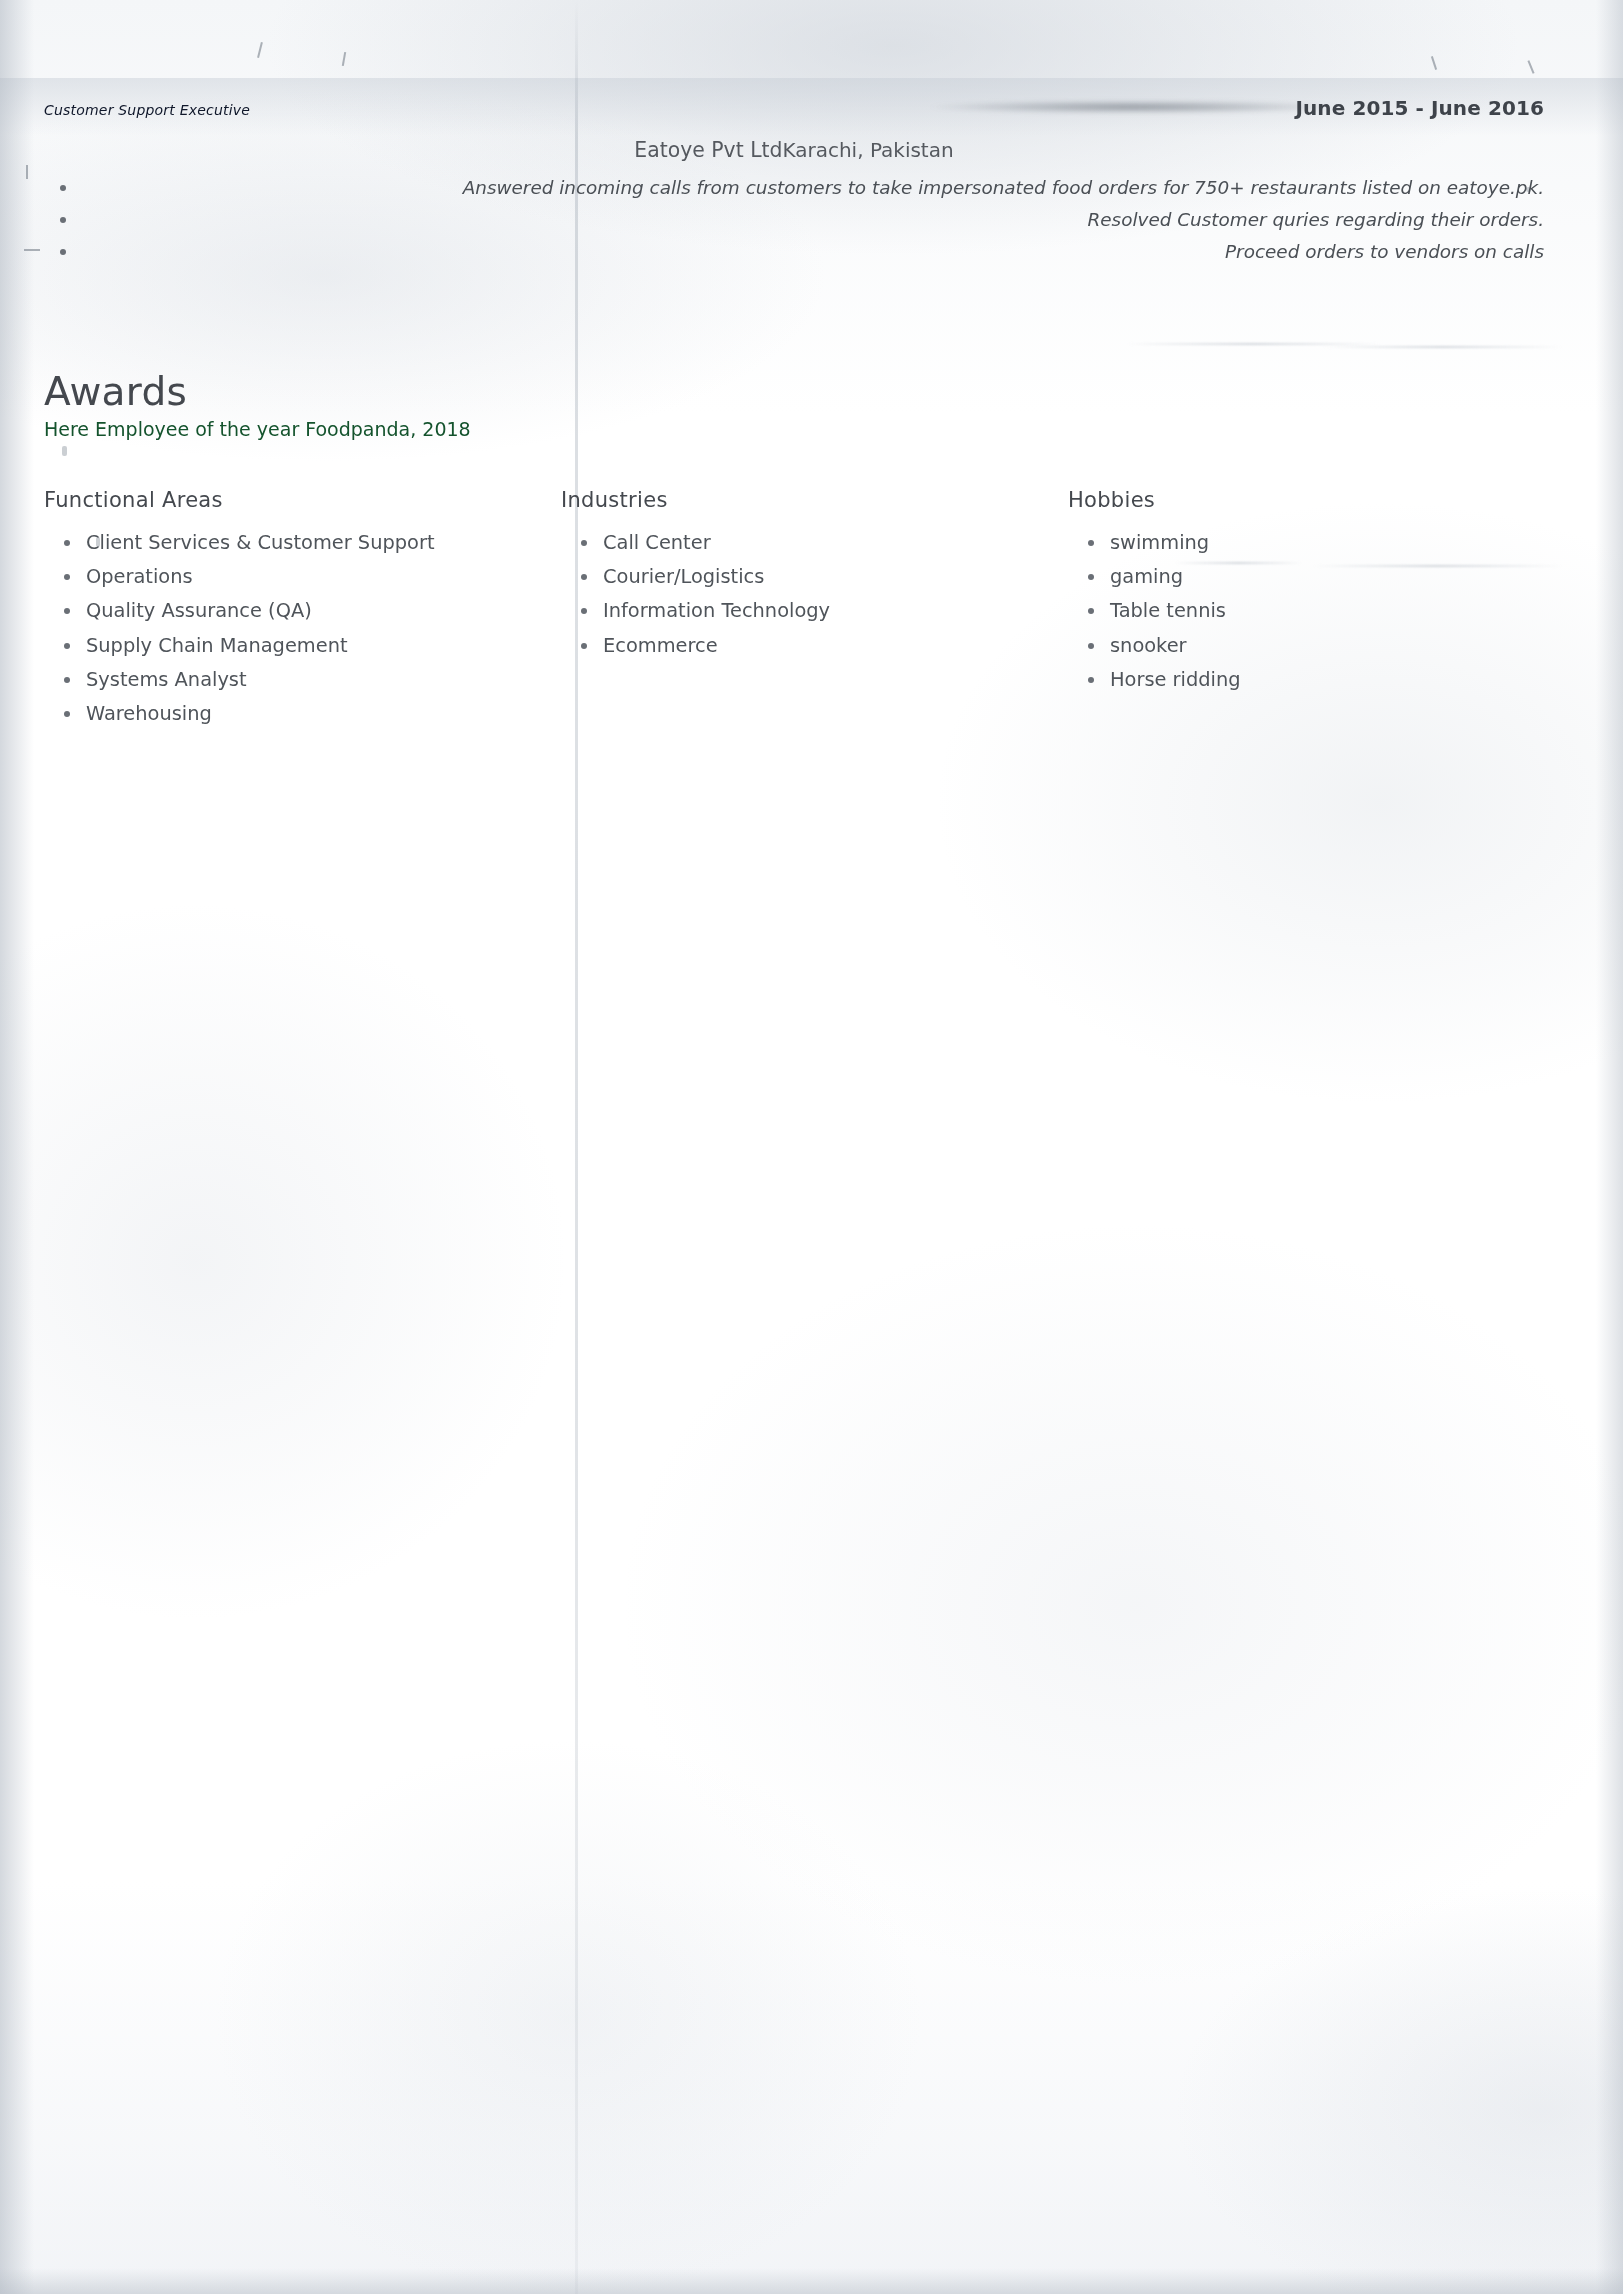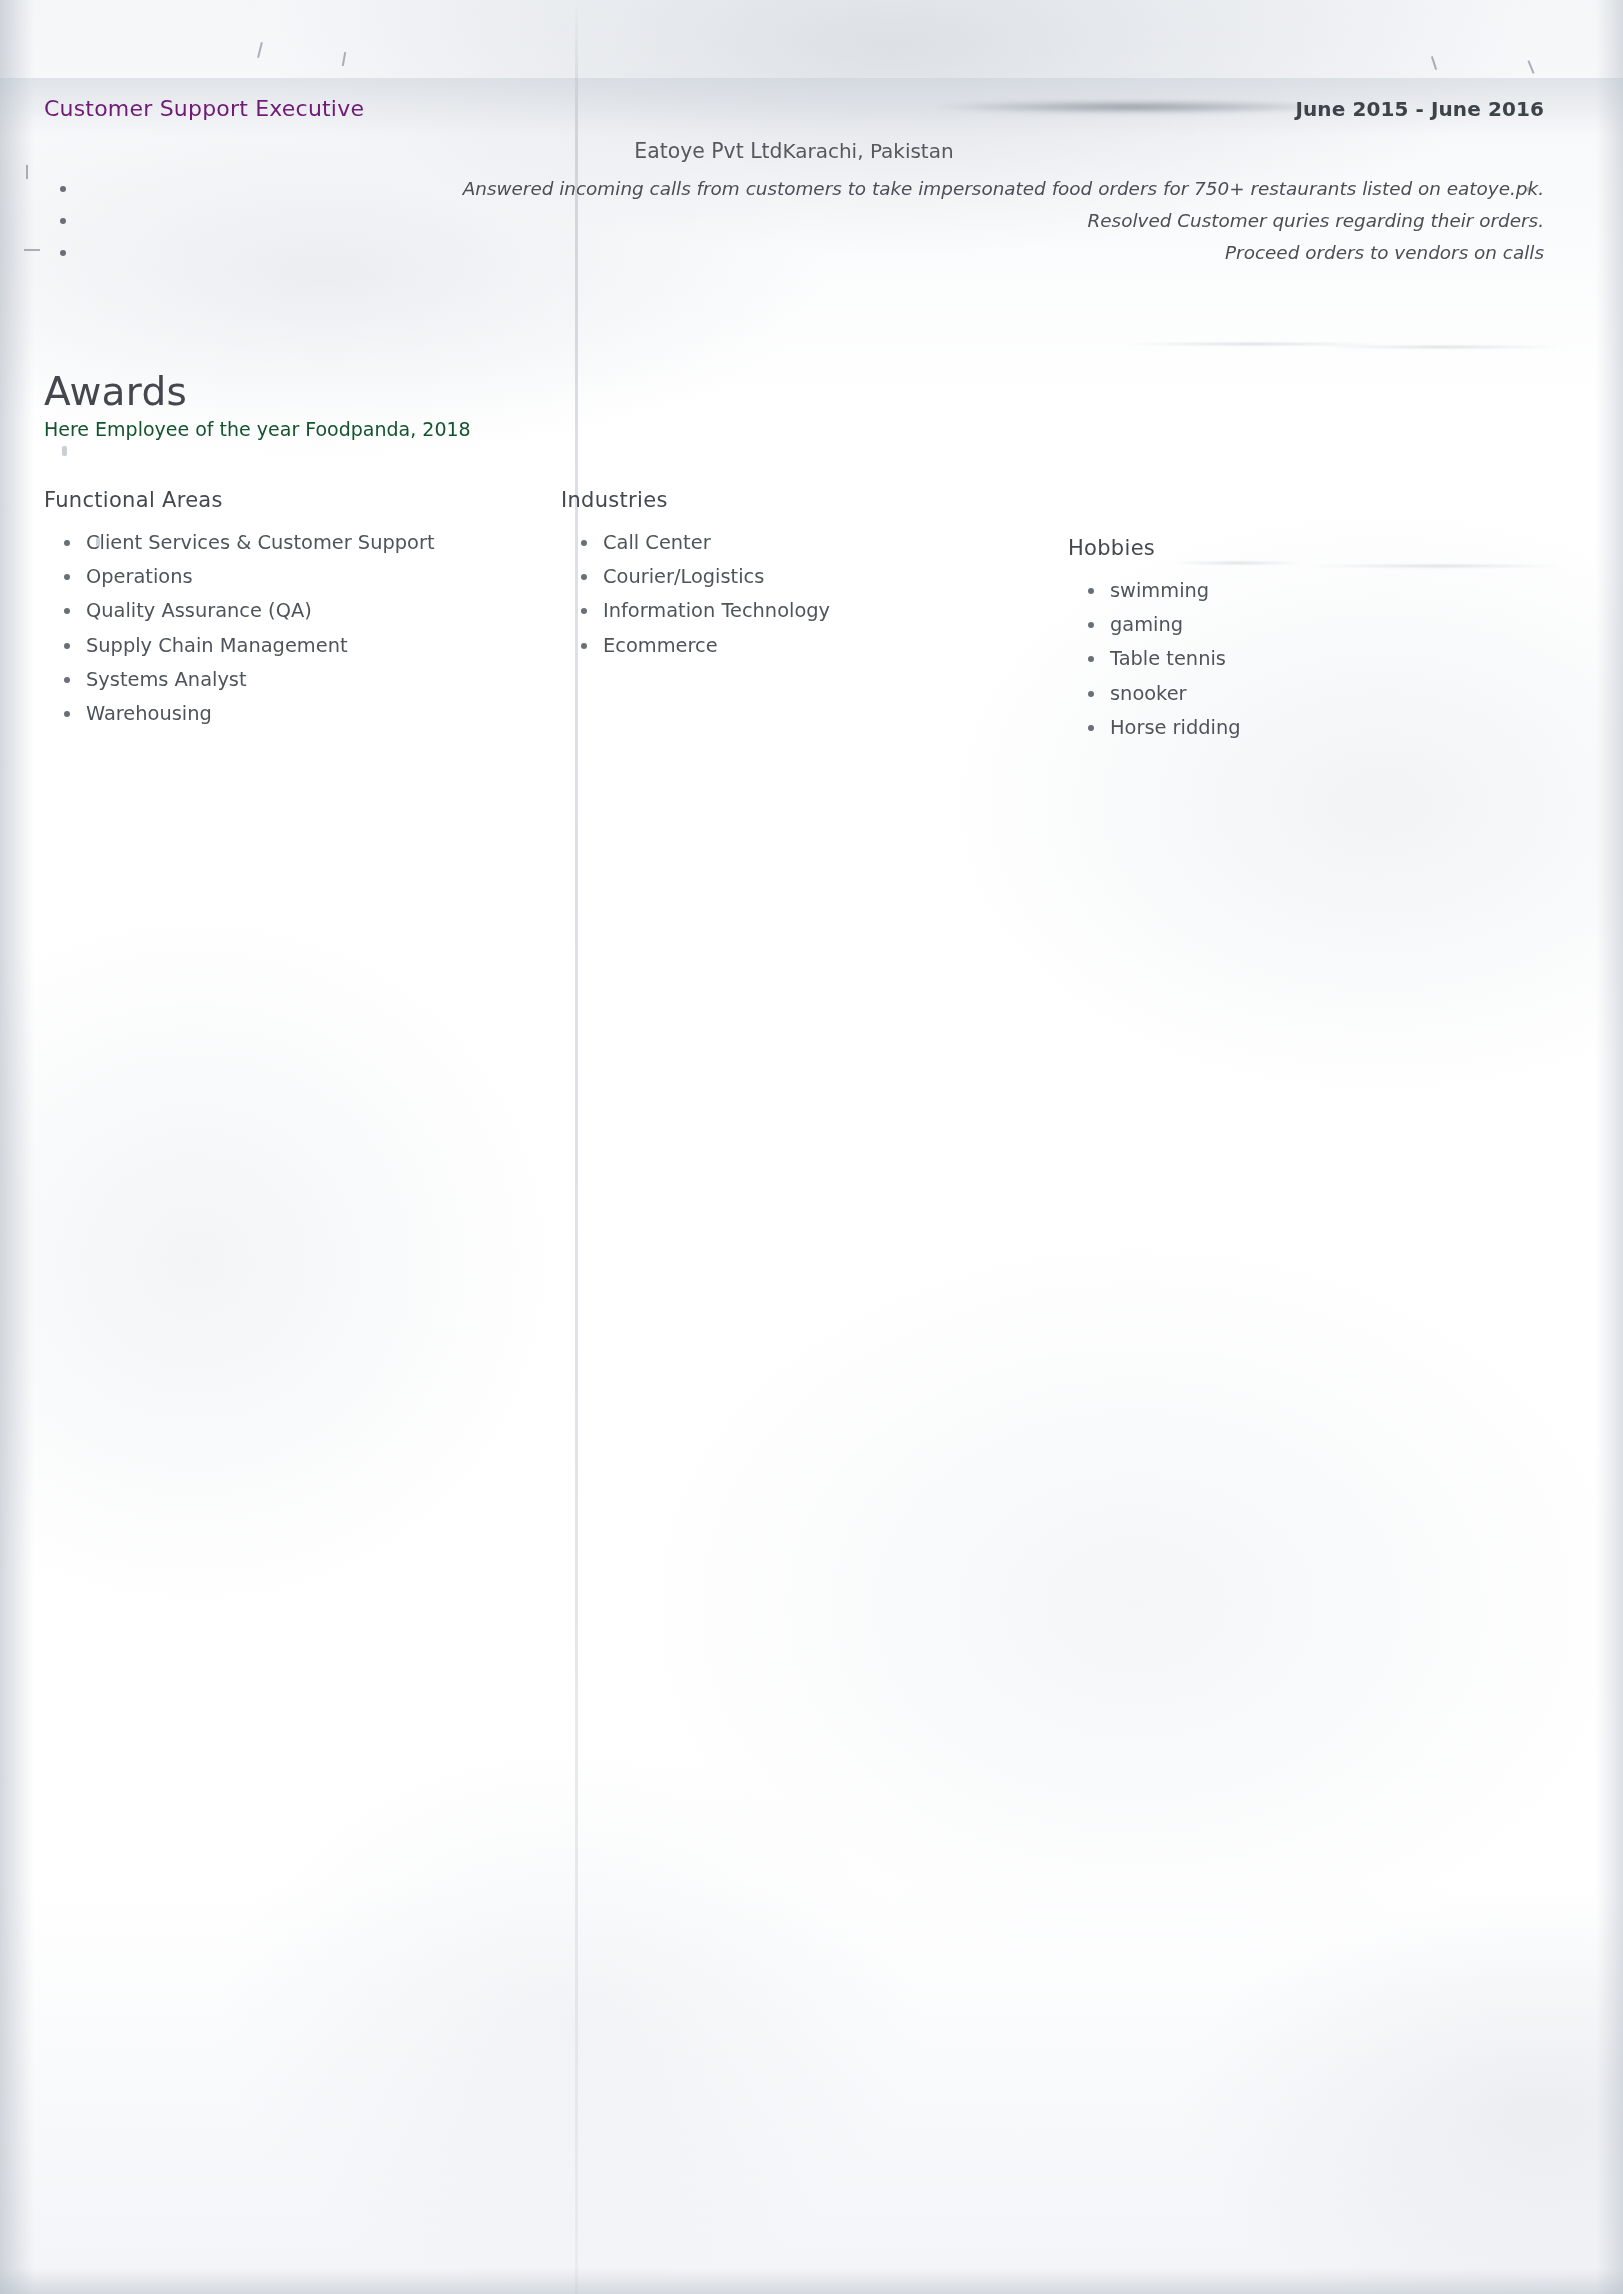--- a/index.html
+++ b/index.html
@@ -76,23 +76,24 @@
     left: 44px;
     top: 96px;
     right: 80px;
   }
   .exp-row {
     display: flex;
     justify-content: space-between;
     align-items: baseline;
   }
   .exp-title {
-    font-size: 22px;
-    color: #701a75;
+    font-size: 14px;
+    color: #0f172a;
     letter-spacing: 0.2px;
+    font-style: italic;
   }
   .exp-dates {
     font-size: 20px;
     color: #3e434a;
     font-weight: 600;
     letter-spacing: 0.1px;
   }
   .exp-row2 {
     display: flex;
     justify-content: center;
@@ -158,21 +159,21 @@
   .cols {
     position: absolute;
     left: 44px;
     top: 488px;
     right: 60px;
     display: flex;
   }
   .col { position: relative; }
   .col-func { width: 517px; }
   .col-ind  { width: 507px; }
-  .col-hob  { width: 418px; margin-top: 48px; }
+  .col-hob  { width: 418px; }
 
   .col h2 {
     margin: 0 0 18px 0;
     font-weight: 400;
     font-size: 21px;
     color: #44484e;
     letter-spacing: 0.3px;
   }
   .col-func h2 { margin-left: 0px; }
   .col-ind h2  { margin-left: 0px; }

